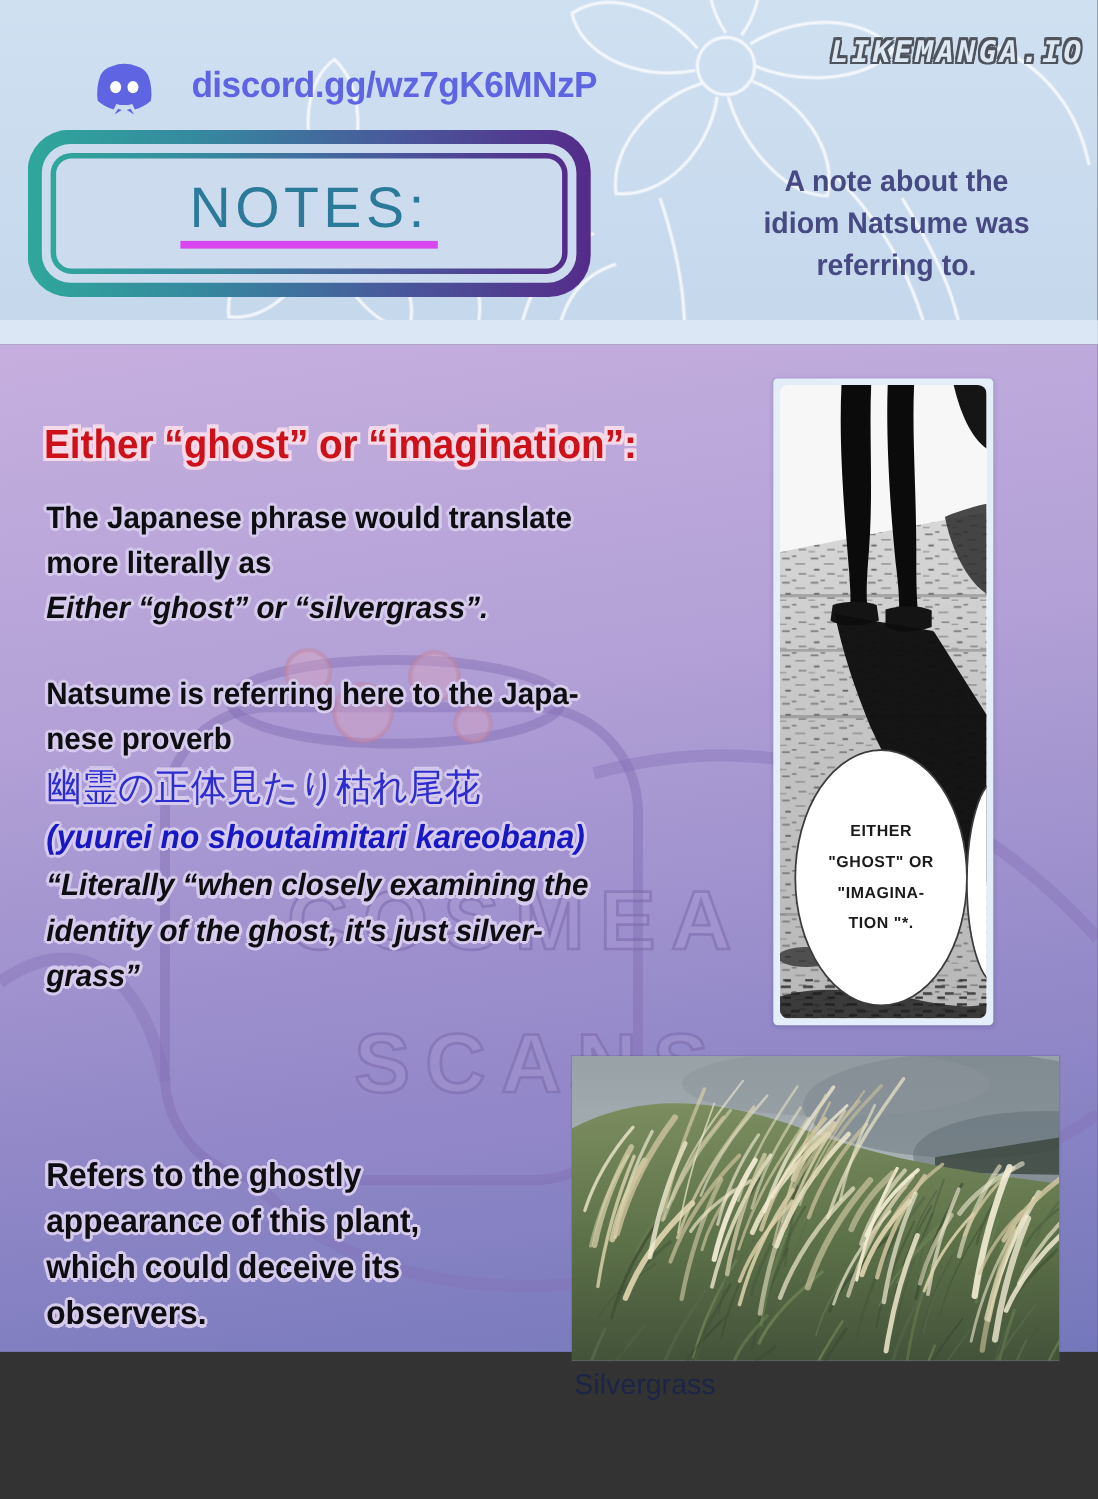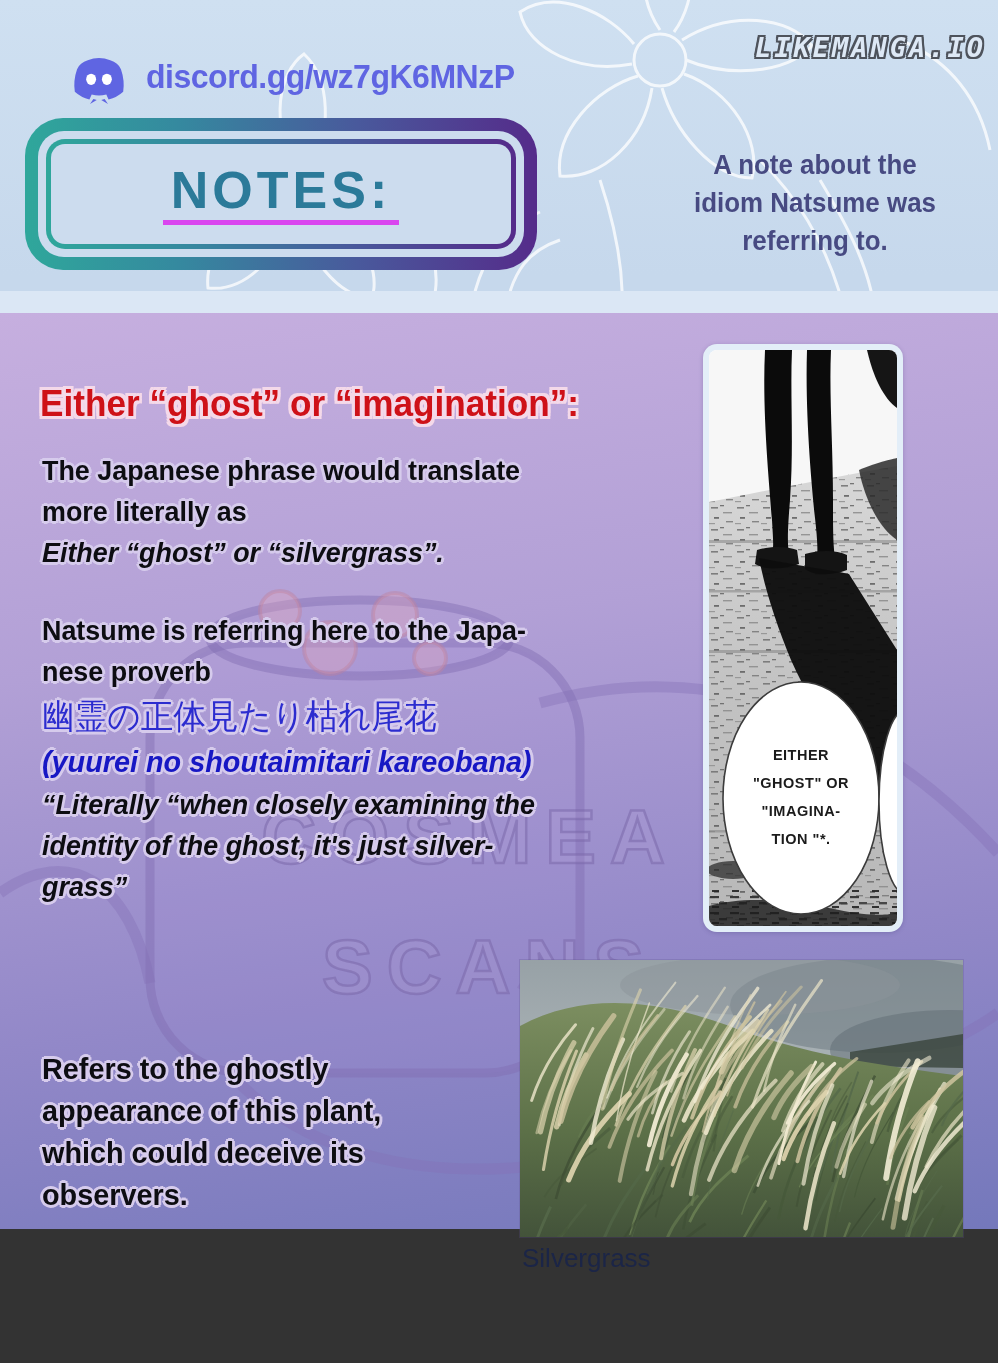--- a/index.html
+++ b/index.html
@@ -11,37 +11,37 @@
                background:linear-gradient(#cfe0f1,#c6d8ec 88%);}
   .top-band{position:absolute;left:0;top:291px;width:998px;height:22px;background:#dbe7f5;}
   .flower-art{position:absolute;left:0;top:0;width:998px;height:313px;pointer-events:none;}
 
   .site-watermark{position:absolute;top:8px;right:12px;
     font-family:"DejaVu Sans Mono",monospace;font-style:italic;font-weight:bold;
     font-size:27px;letter-spacing:3px;color:#dde8f5;
     text-shadow:-2px -2px 0 #4e535c,2px -2px 0 #4e535c,-2px 2px 0 #4e535c,2px 2px 0 #4e535c,
                 0 -2px 0 #4e535c,0 2px 0 #4e535c,-2px 0 0 #4e535c,2px 0 0 #4e535c;margin-top:24px;}
 
-  .discord-row{position:absolute;left:72px;top:50px;display:flex;align-items:center;gap:20px;cursor:pointer;}
+  .discord-row{position:absolute;left:86px;top:50px;display:flex;align-items:center;gap:34px;cursor:pointer;}
   .discord-url{font-size:33px;font-weight:bold;color:#5f65e2;letter-spacing:-0.5px;
                transform:scaleX(0.97);transform-origin:left center;}
 
   
   .notes-box{position:absolute;left:25px;top:118px;width:512px;height:152px;
     border-radius:38px;padding:13px;box-sizing:border-box;
     background:linear-gradient(90deg,#2fa79b 0%,#35899f 30%,#49599c 65%,#552b8a 100%);}
   .notes-gap{width:100%;height:100%;border-radius:26px;background:#ccdcee;
     padding:8px;box-sizing:border-box;}
   .notes-ring{width:100%;height:100%;border-radius:19px;
     background:linear-gradient(90deg,#2fa79b 0%,#35899f 30%,#49599c 65%,#552b8a 100%);
     padding:5px;box-sizing:border-box;}
   .notes-inner{width:100%;height:100%;border-radius:14px;background:#ccdcee;
     display:flex;align-items:center;justify-content:center;}
-  .notes-title{font-size:52px;font-weight:700;color:#2b7a99;letter-spacing:4px;
-    border-bottom:5px solid #d946ef;padding:0 8px 4px;line-height:1;}
+  .notes-title{font-size:52px;font-weight:400;color:#2b7a99;letter-spacing:4px;
+    border-bottom:7px solid #d946ef;padding:0 8px 4px;line-height:1;}
 
   .side-note{position:absolute;left:648px;top:146px;width:334px;text-align:center;
     font-size:27px;font-weight:bold;color:#474a82;line-height:38px;
     transform:scaleX(0.96);}
 
   
   .main-section{position:absolute;left:0;top:313px;width:998px;height:916px;
     background:linear-gradient(172deg,#c6afdf 0%,#b2a0d6 35%,#9288c8 70%,#7478bb 100%);}
   .scan-watermark{position:absolute;left:0;top:240px;width:998px;height:640px;pointer-events:none;}
   .scan-word{fill:rgba(185,165,220,0.16);stroke:rgba(122,104,170,0.55);stroke-width:2.5px;
@@ -58,21 +58,21 @@
   .para{position:absolute;left:42px;color:#0d0d12;font-weight:bold;font-size:28px;line-height:41px;
         transform:scaleX(0.96);transform-origin:left top;white-space:nowrap;}
   .italic{font-style:italic;}
   .jp-line{font-family:"DejaVu Sans",sans-serif;font-size:34px;font-weight:500;color:#2c2ccf;line-height:48px;}
   .romaji-line{font-style:italic;color:#1717c4;font-size:30px;line-height:44px;}
 
   .photo-caption{position:absolute;left:522px;top:1243px;font-size:26px;color:#1b2547;font-weight:500;text-align:right;}
 
   
   .manga-panel{position:absolute;left:703px;top:344px;width:200px;height:588px;
-    background:#e3eef8;border-radius:14px;padding:6px;box-sizing:border-box;
+    background:#e3eef8;border-radius:4px;padding:6px;box-sizing:border-box;
     box-shadow:0 1px 4px rgba(60,50,110,0.25);}
   .manga-inner{width:100%;height:100%;border-radius:8px;overflow:hidden;background:#fff;}
 
   
   .grass-photo{position:absolute;left:520px;top:960px;width:443px;height:277px;overflow:hidden;
     box-shadow:0 0 0 1px rgba(90,80,140,0.25);}
 </style>
 </head>
 <body>
 

